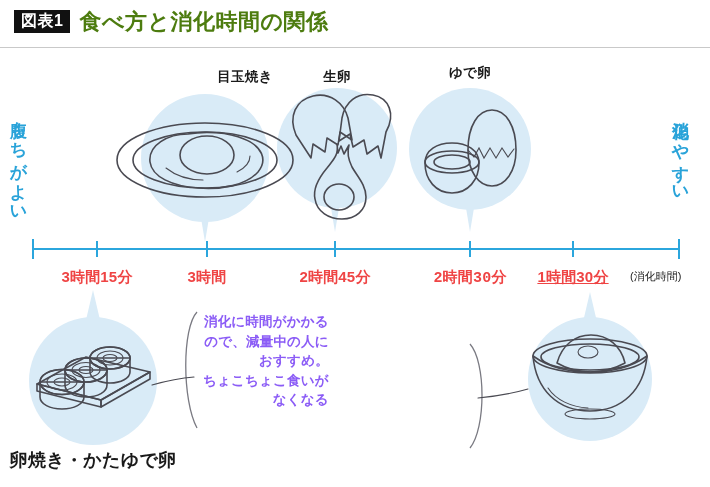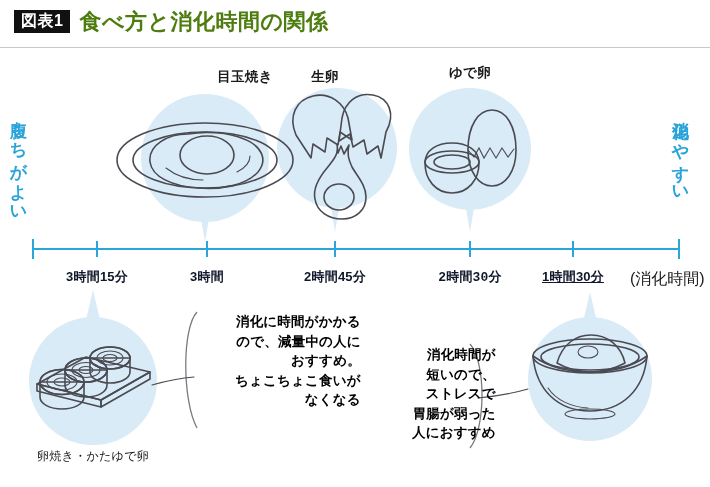--- a/index.html
+++ b/index.html
@@ -40,26 +40,26 @@
   .vlabel.left  { left:10px;  top:108px; }
   .vlabel.right { left:672px; top:108px; }
 
   
   .axis-line { position:absolute; left:32px; top:248px; width:648px; height:2px; background:#2ba6dd; }
   .tick { position:absolute; width:2px; height:16px; background:#2ba6dd; top:241px; }
   .axis-cap { position:absolute; width:2px; height:20px; background:#2ba6dd; top:239px; }
 
   .tick-label {
     position:absolute; top:268px;
-    font-size:13px; font-weight:bold; color:#0f172a;
+    font-size:15px; font-weight:bold; color:#ef4444;
     transform:translateX(-50%); white-space:nowrap; letter-spacing:0.2px;
   }
   .axis-note {
     position:absolute; top:269px; left:630px;
-    font-size:16px; color:#1a1a1a; white-space:nowrap;
+    font-size:11px; color:#1a1a1a; white-space:nowrap;
   }
 
   
   .circle {
     position:absolute; border-radius:50%;
     background:#d9ebf7;
   }
   .tail {
     position:absolute;
     width:0; height:0;
@@ -70,29 +70,29 @@
   .tail.up   { border-bottom:30px solid #d9ebf7; }
 
   
   .item-caption {
     position:absolute;
     font-size:13.5px; font-weight:bold; color:#1a1a1a;
     transform:translateX(-50%); white-space:nowrap; letter-spacing:0.3px;
   }
   .bottom-caption {
     position:absolute;
-    font-size:12px; font-weight:normal; color:#1a1a1a;
+    font-size:18px; font-weight:bold; color:#1a1a1a;
     transform:translateX(-50%); white-space:nowrap; letter-spacing:0.3px;
   }
 
   
   .callout {
     position:absolute;
-    font-size:13.5px; font-weight:bold; color:#000000;
-    line-height:1.45; letter-spacing:0.2px; white-space:pre-line;margin-left:32px;
+    font-size:13.5px; font-weight:bold; color:#8b5cf6;
+    line-height:1.45; letter-spacing:0.2px; white-space:pre-line;
   }
   .callout.left-c  { left:203px; top:312px; }
   .callout.right-c { left:380px; top:345px; }
 
   svg.art { position:absolute; left:0; top:0; overflow:visible; }
   .ln { fill:none; stroke:#4a4a52; stroke-width:1.6; stroke-linejoin:round; stroke-linecap:round; }
   .ln-thin { fill:none; stroke:#4a4a52; stroke-width:1.1; stroke-linecap:round; }
   .brace { fill:none; stroke:#7a7a82; stroke-width:1.3; }
 </style>
 </head>
@@ -191,21 +191,21 @@
 
     <path class="brace" d="M197 312 C182 328 182 400 197 428"></path>
     <path class="brace" d="M470 344 C486 362 486 428 470 448"></path>
 
     <path class="ln-thin" stroke="#9aa0a6" d="M152 385 C166 381 180 378 194 377"></path>
 
     <path class="ln-thin" stroke="#9aa0a6" d="M478 398 C500 396 514 393 528 389"></path>
   </svg>
 
   <div class="item-caption" style="left:205px; top:68px;margin-left:40px;">目玉焼き</div>
-  <div class="item-caption" style="left:325px; top:68px;">生卵</div>
+  <div class="item-caption" style="left:337px; top:68px;">生卵</div>
   <div class="item-caption" style="left:470px; top:64px;">ゆで卵</div>
 
   <div class="axis-line"></div>
   <div class="axis-cap" style="left:32px;"></div>
   <div class="axis-cap" style="left:678px;"></div>
 
   <div class="tick" style="left:96px;"></div>
   <div class="tick" style="left:206px;"></div>
   <div class="tick" style="left:334px;"></div>
   <div class="tick" style="left:469px;"></div>
@@ -216,21 +216,16 @@
   <div class="tick-label" style="left:335px;">2時間45分</div>
   <div class="tick-label" style="left:470px;font-family:Liberation Mono, monospace;">2時間30分</div>
   <div class="tick-label" style="left:573px;text-decoration:underline;">1時間30分</div>
   <div class="axis-note">(消化時間)</div>
 
   <div class="callout left-c">消化に時間がかかる
 ので、減量中の人に
 おすすめ。
 ちょこちょこ食いが
 なくなる</div>
-  <div class="callout right-c">消化時間が
-短いので、
-ストレスで
-胃腸が弱った
-人におすすめ</div>
 
   <div class="bottom-caption" style="left:93px; top:448px;">卵焼き・かたゆで卵</div>
 
 </div>
 
 </body></html>

